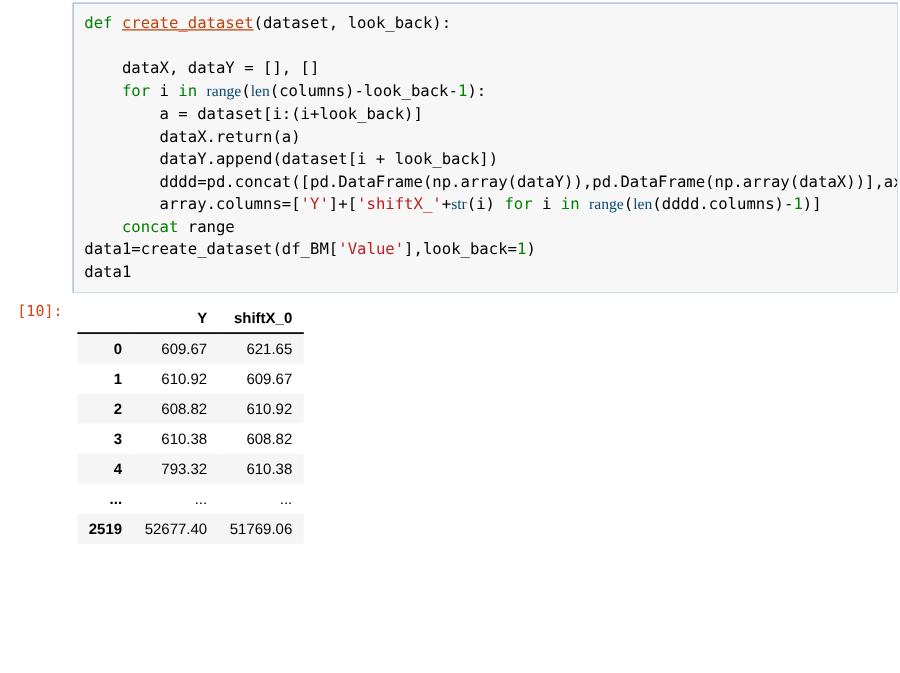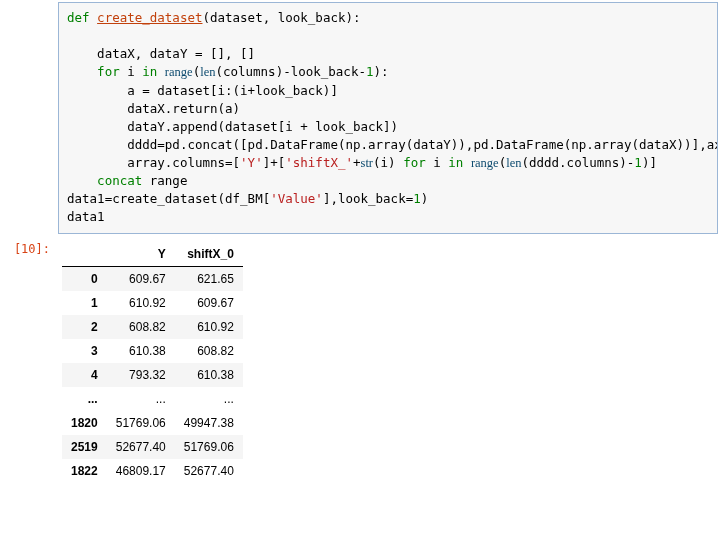--- a/index.html
+++ b/index.html
@@ -122,34 +122,24 @@
           <tr class="even">
               <th>4</th>
               <td>793.32</td>
               <td>610.38</td>
             </tr>
           <tr class="odd">
               <th>...</th>
               <td>...</td>
               <td>...</td>
             </tr>
-          <tr class="odd">
-              <th>1820</th>
-              <td>51769.06</td>
-              <td>49947.38</td>
-            </tr>
           <tr class="even">
               <th>2519</th>
               <td>52677.40</td>
               <td>51769.06</td>
-            </tr>
-          <tr class="odd">
-              <th>1822</th>
-              <td>46809.17</td>
-              <td>52677.40</td>
             </tr>
         </tbody>
       </table>
 
     </div>
   </div>
 
 </div>
 
 </body></html>

